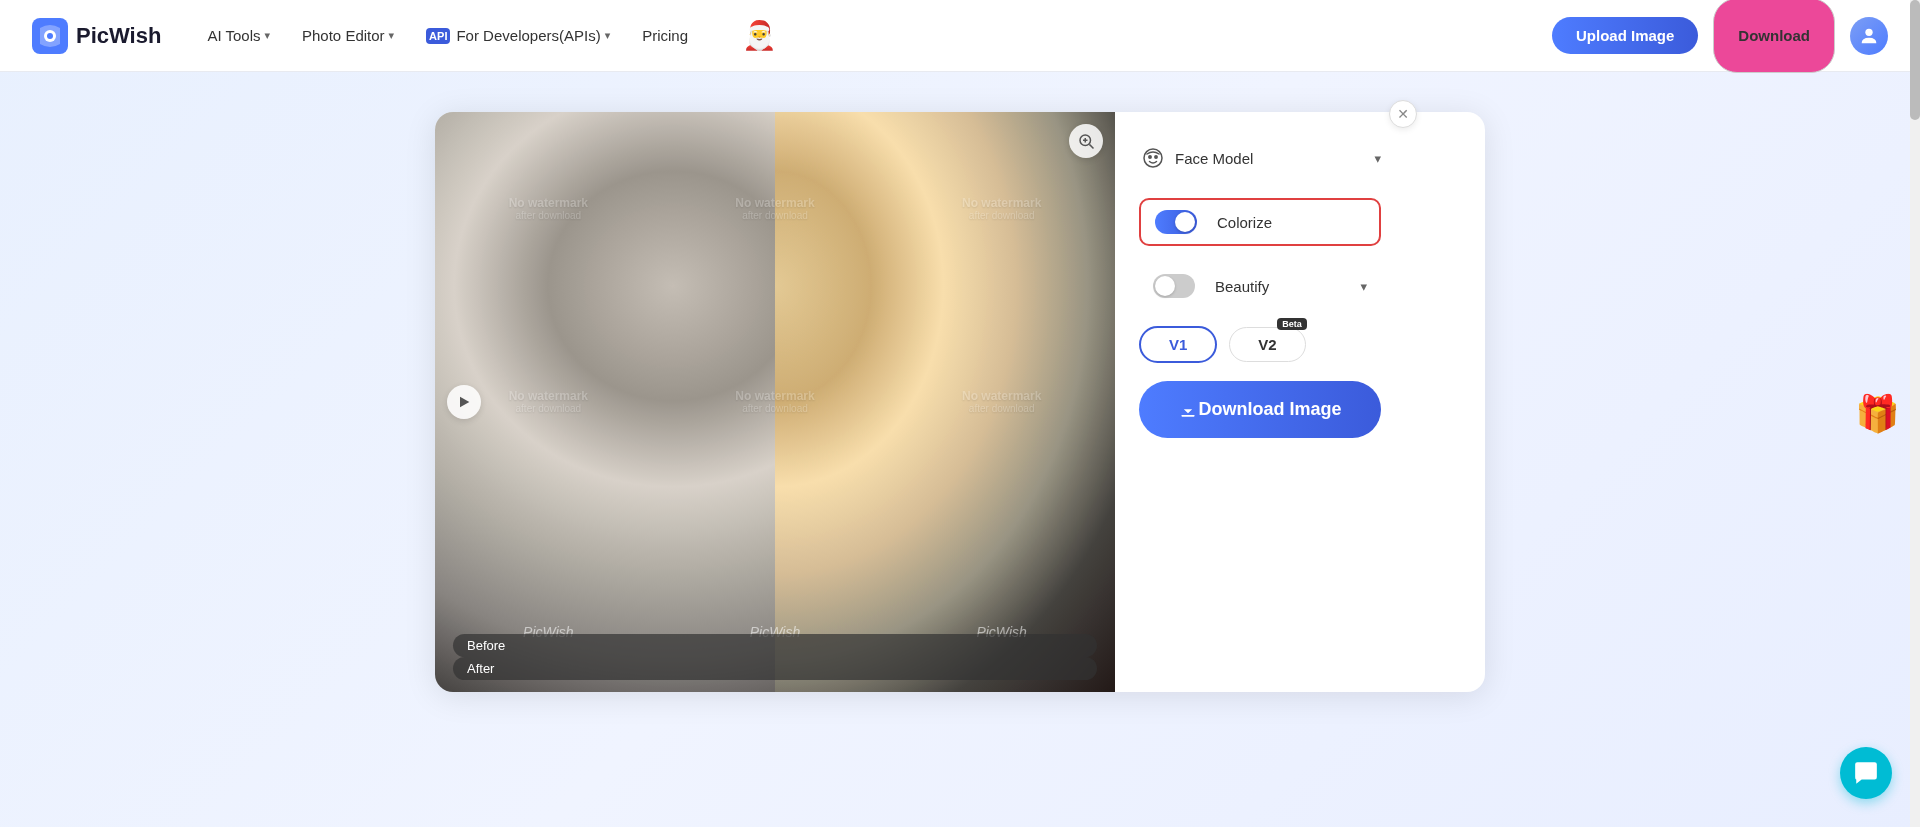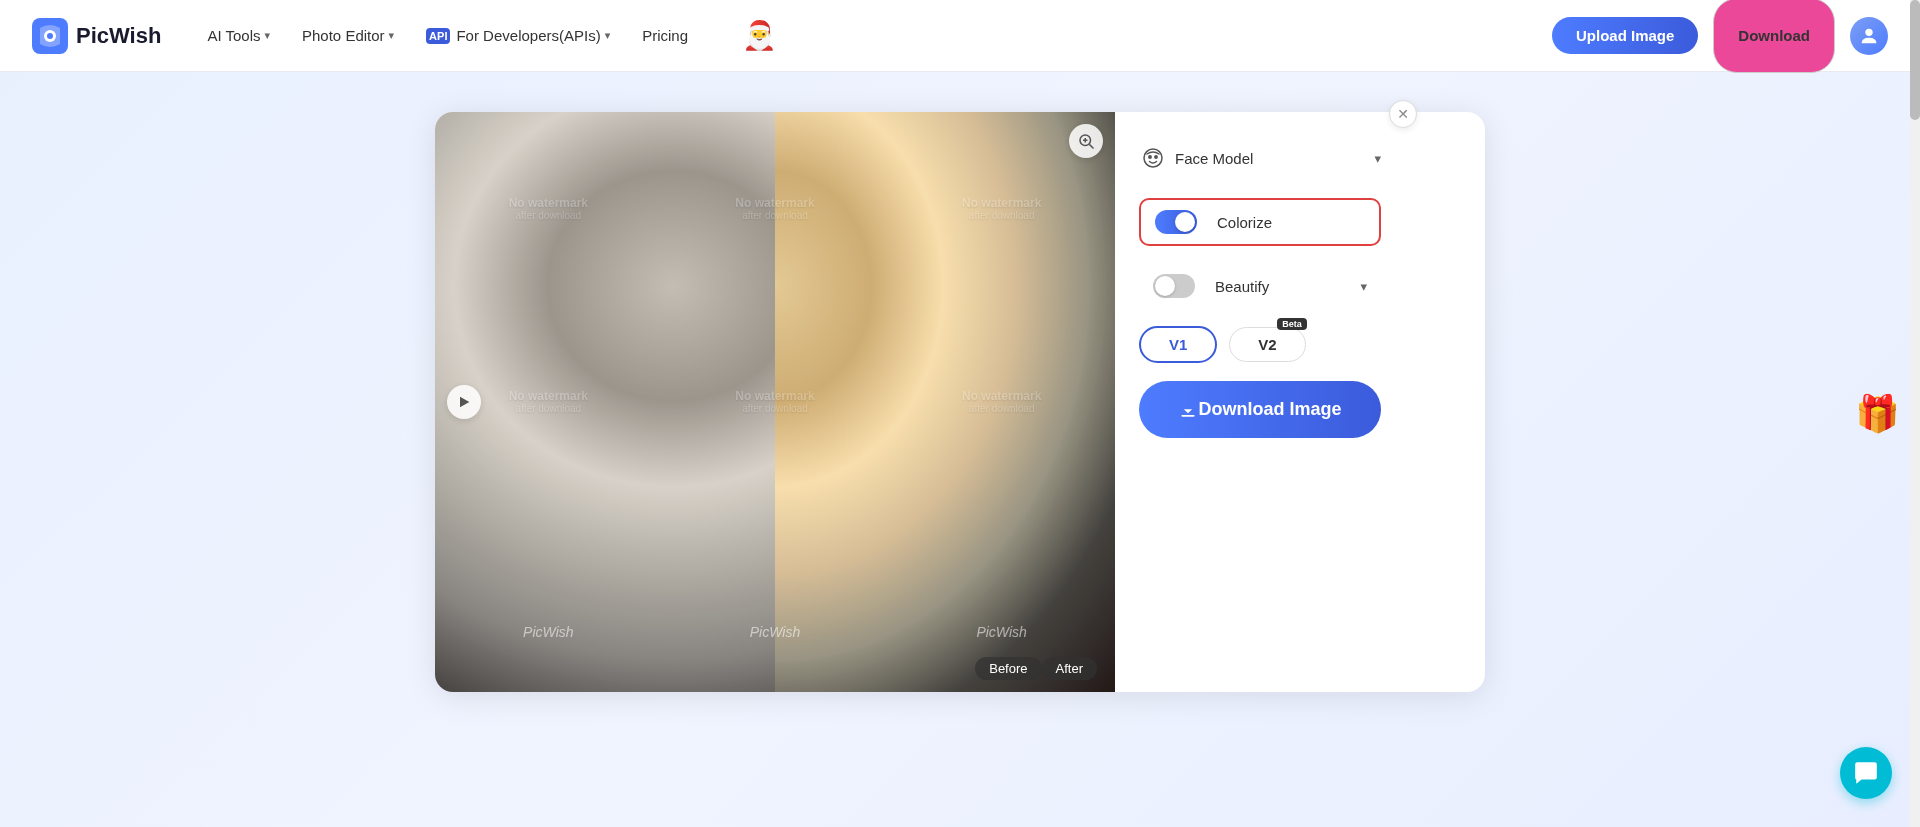--- a/index.html
+++ b/index.html
@@ -180,23 +180,24 @@
       z-index: 5;
       border: none;
       box-shadow: 0 2px 6px rgba(0,0,0,0.12);
     }
     .image-labels {
       position: absolute;
       bottom: 0;
       left: 0;
       right: 0;
       display: flex;
-      justify-content: flex-end;
+      justify-content: flex-start;
       padding: 12px 18px;
       z-index: 5;
+      flex-direction: column;
     }
     .label-before, .label-after {
       background: rgba(50,50,50,0.7);
       color: #fff;
       font-size: 13px;
       padding: 4px 14px;
       border-radius: 14px;
     }
 
     

